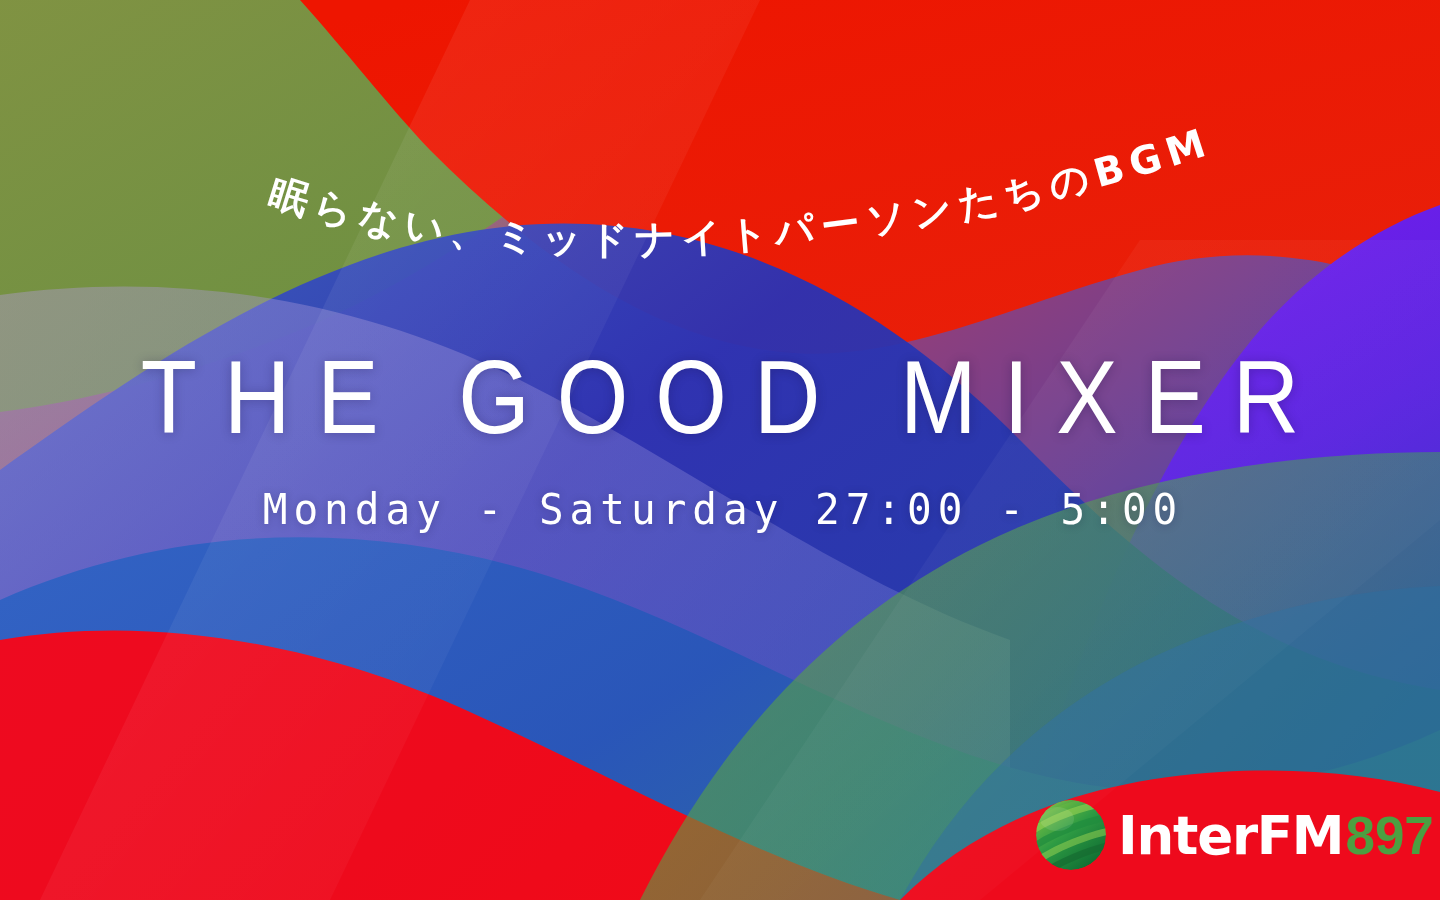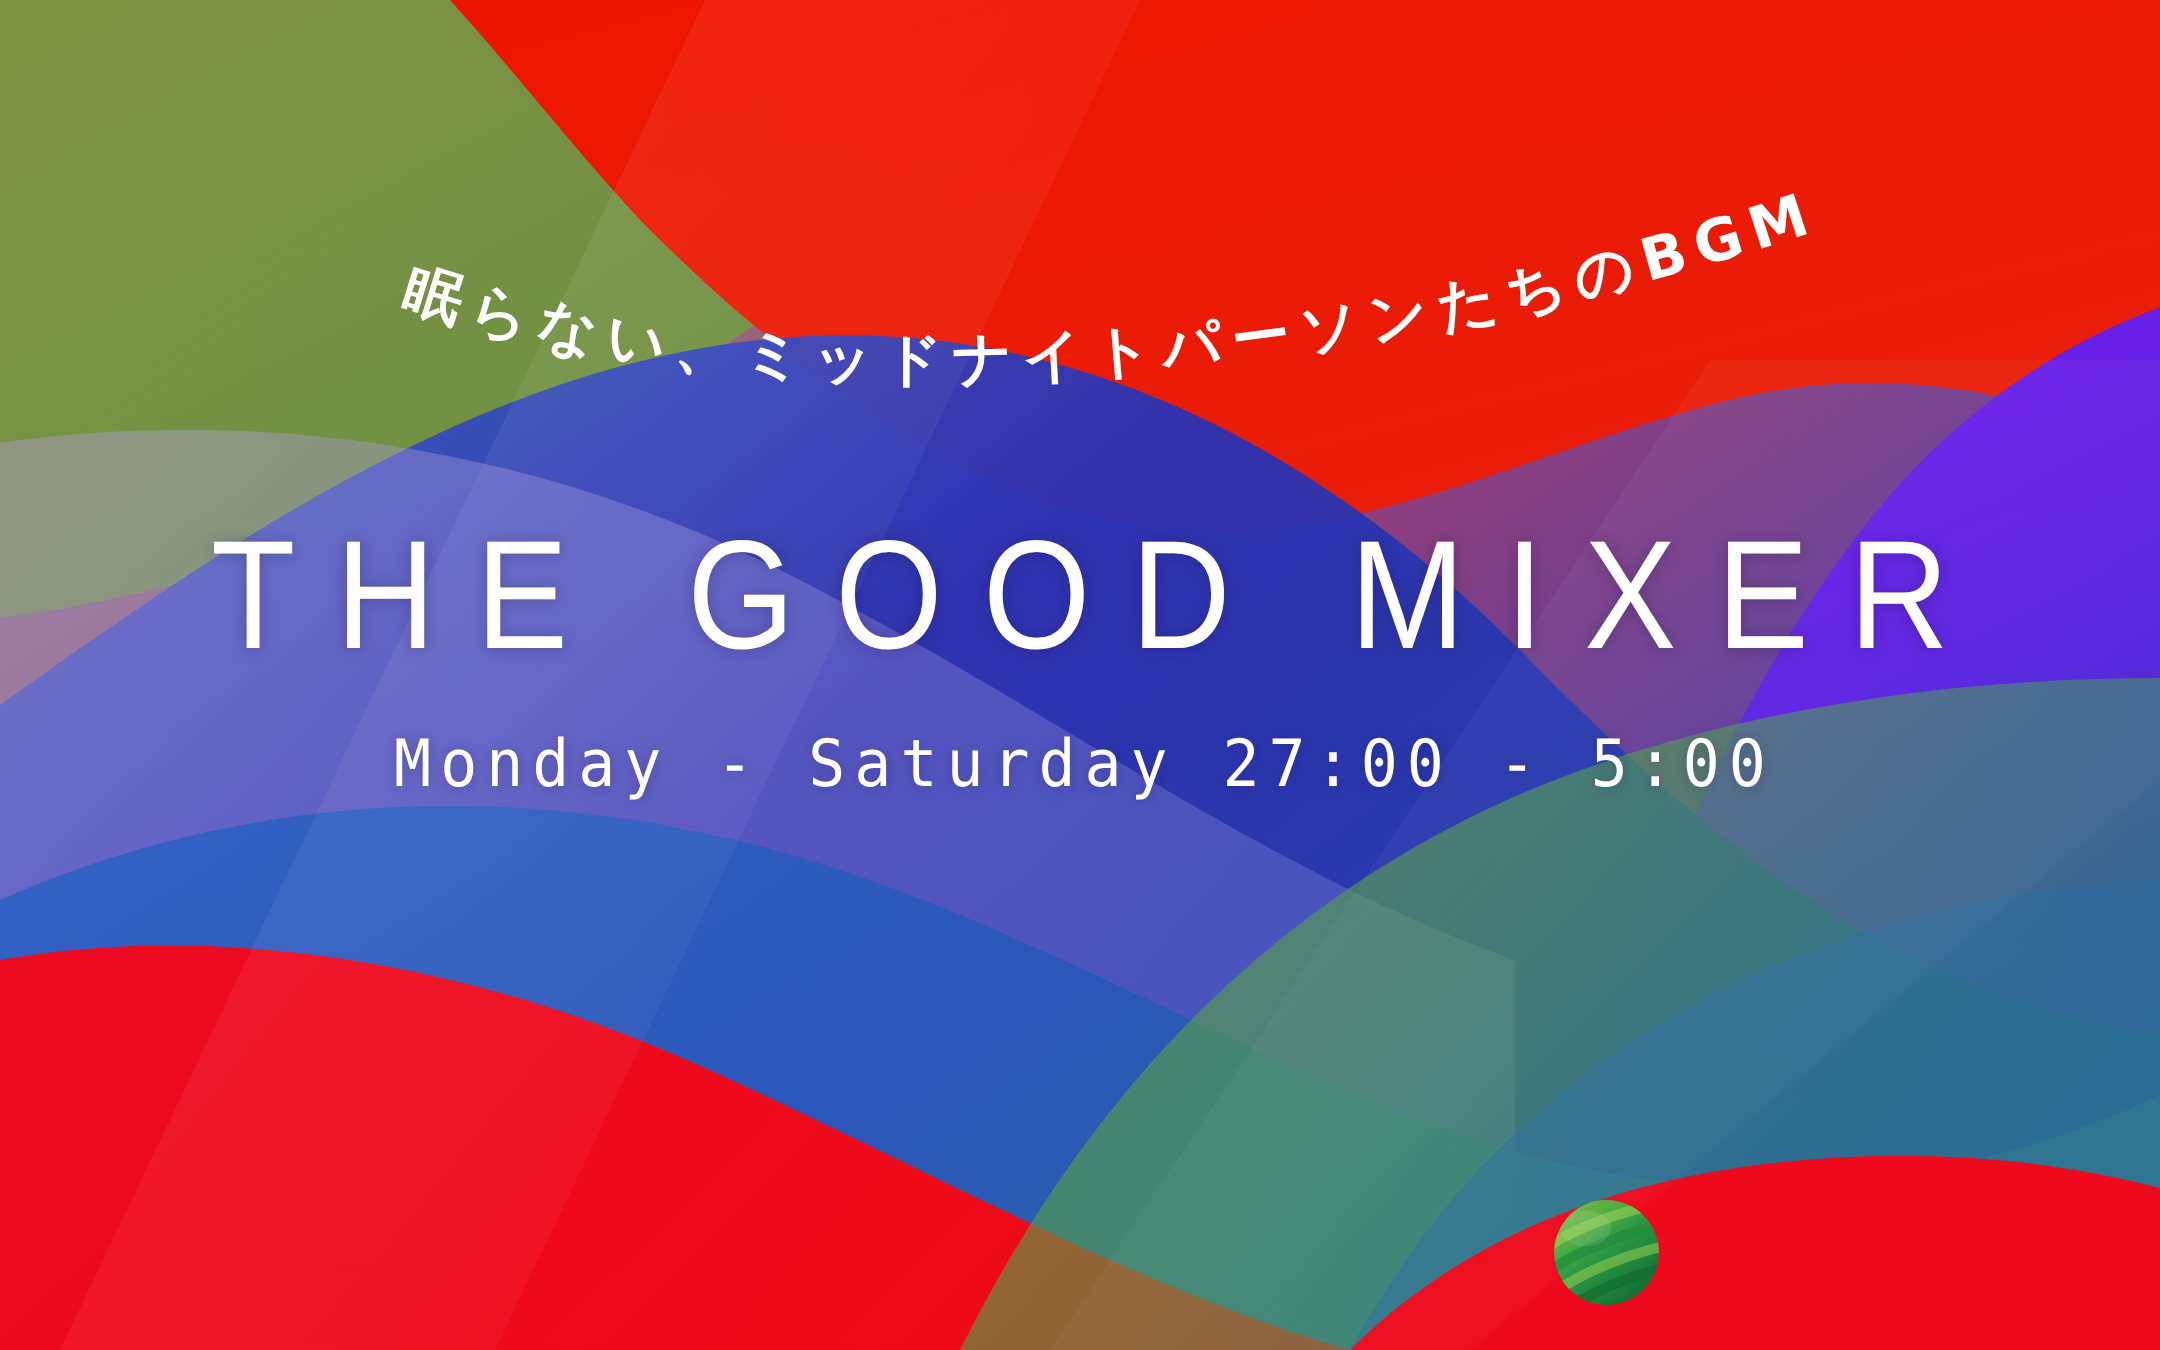--- a/index.html
+++ b/index.html
@@ -238,15 +238,19 @@
         <g transform="rotate(-22 38 38)">
           <path d="M-10,6 C12,-2 58,-2 86,6 L86,13 C58,5 12,5 -10,13 Z" fill="url(#gSphereBand)" opacity="0.78"></path>
           <path d="M-10,20 C12,11 60,11 88,20 L88,27 C60,18 12,18 -10,27 Z" fill="#9ED652" opacity="0.55"></path>
           <path d="M-10,34 C12,26 60,26 88,34 L88,41 C60,33 12,33 -10,41 Z" fill="#1F8C3D" opacity="0.70"></path>
           <path d="M-10,48 C12,40 60,40 88,48 L88,55 C60,47 12,47 -10,55 Z" fill="#9ED652" opacity="0.50"></path>
           <path d="M-10,62 C12,54 60,54 88,62 L88,69 C60,61 12,61 -10,69 Z" fill="#166B30" opacity="0.70"></path>
         </g>
         <ellipse cx="24" cy="22" rx="17" ry="12" fill="#ffffff" opacity="0.10"></ellipse>
       </g>
     </svg>
+    <div id="logo-word">
+      <span id="logo-inter">InterFM</span>
+      <span id="logo-897">897</span>
+    </div>
   </div>
 
 </div>
 
 </body></html>

